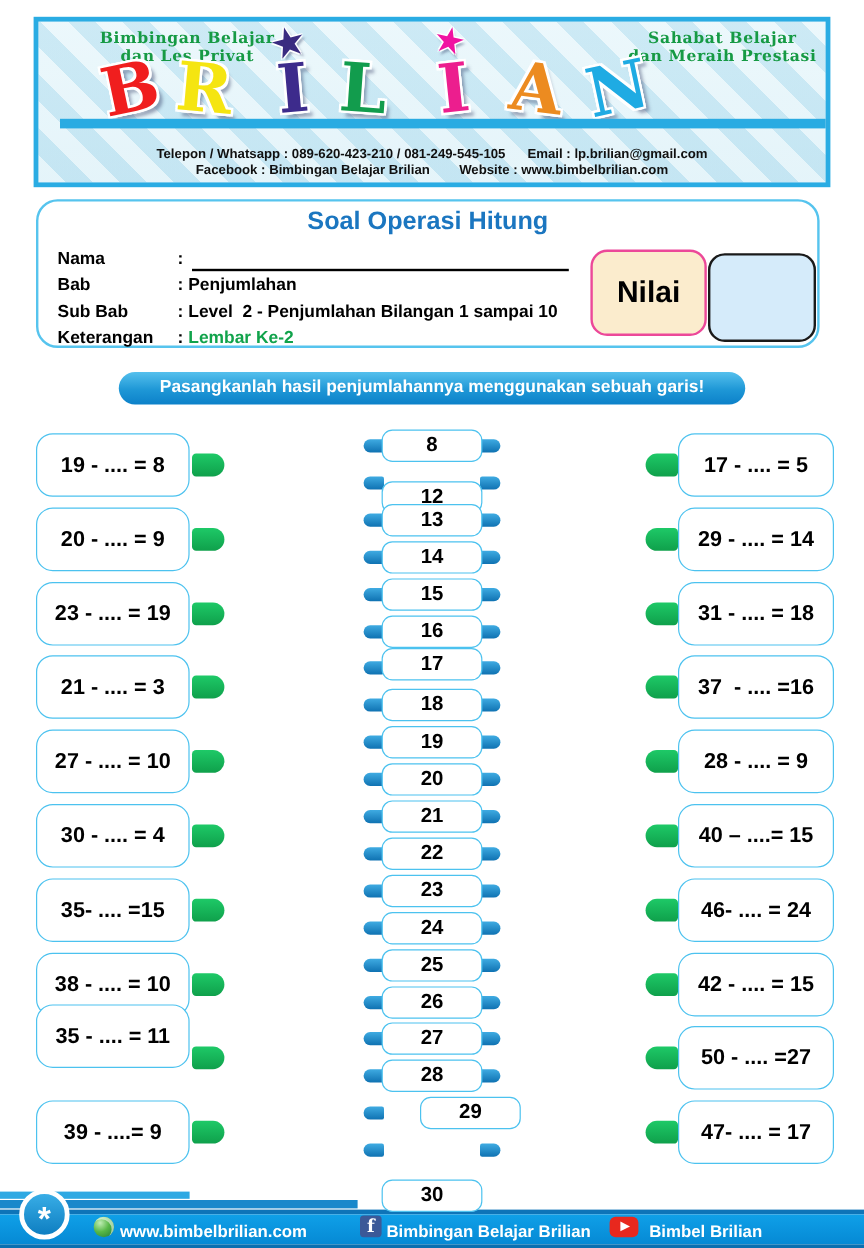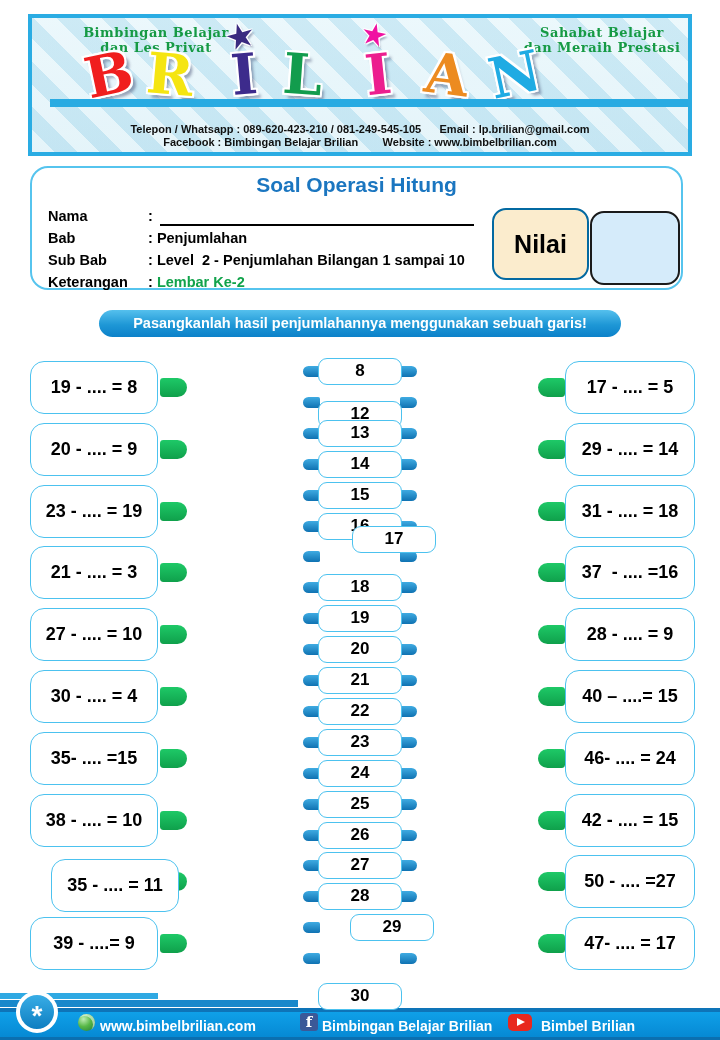--- a/index.html
+++ b/index.html
@@ -30,21 +30,21 @@
   
   .info{position:absolute;left:30px;top:166px;width:653px;height:124px;box-sizing:border-box;
         border:2px solid #56C4EE;border-radius:18px;background:#fff;}
   .info-title{position:absolute;top:5px;left:0;width:100%;text-align:center;color:#1B76C0;
         font-size:21px;font-weight:bold;}
   .frow{position:absolute;left:16px;font-size:14.5px;font-weight:bold;color:#000;white-space:pre;}
   .frow .flabel{display:inline-block;width:100px;}
   .fgreen{color:#11A34B;}
   .nameline{position:absolute;left:128px;top:56px;width:314px;height:0;border-bottom:2px solid #000;}
   .nilai{position:absolute;left:460px;top:40px;width:97px;height:72px;box-sizing:border-box;
-         background:#FBECCD;border:2px solid #0369a1;border-radius:14px;
+         background:#FBECCD;border:2px solid #ec4899;border-radius:14px;
          text-align:center;line-height:68px;font-size:25px;font-weight:bold;color:#000;}
   .score{position:absolute;left:558px;top:43px;width:90px;height:74px;box-sizing:border-box;
          background:#D5EBFA;border:2px solid #1a1a1a;border-radius:14px;}
 
   
   .banner{position:absolute;left:99px;top:310px;width:522px;height:27px;border-radius:13.5px;
           background:linear-gradient(180deg,#55C0ED 0%,#1E97D6 55%,#0C81C9 100%);
           color:#fff;font-weight:bold;font-size:14.5px;text-align:center;line-height:27px;}
 
   
@@ -138,21 +138,21 @@
       <div class="pbox" style="top: 185.4px;">21 - .... = 3</div>
       <div class="gtab r" style="top: 202.4px;"></div>
       <div class="pbox" style="top: 247.2px;">27 - .... = 10</div>
       <div class="gtab r" style="top: 264.2px;"></div>
       <div class="pbox" style="top: 309px;">30 - .... = 4</div>
       <div class="gtab r" style="top: 326px;"></div>
       <div class="pbox" style="top: 370.8px;">35- .... =15</div>
       <div class="gtab r" style="top: 387.8px;"></div>
       <div class="pbox" style="top: 432.6px;">38 - .... = 10</div>
       <div class="gtab r" style="top: 449.6px;"></div>
-      <div class="pbox" style="top: 498px; margin-left: 21px;">35 - .... = 11</div>
+      <div class="pbox" style="top: 476px;">35 - .... = 11</div>
       <div class="gtab r" style="top: 511.4px;"></div>
       <div class="pbox" style="top: 556.2px;">39 - ....= 9</div>
       <div class="gtab r" style="top: 573.2px;"></div>
     </div>
   <div class="col" id="mid-col">
       <div class="btab l" style="top: 8px;"></div>
       <div class="btab r" style="top: 8px;"></div>
       <div class="nbox" style="top: 0px;">8</div>
       <div class="btab l" style="top: 38.9px;"></div>
       <div class="btab r" style="top: 38.9px;"></div>
@@ -164,21 +164,21 @@
       <div class="btab r" style="top: 100.7px;"></div>
       <div class="nbox" style="top: 92.7px;">14</div>
       <div class="btab l" style="top: 131.6px;"></div>
       <div class="btab r" style="top: 131.6px;"></div>
       <div class="nbox" style="top: 123.6px;">15</div>
       <div class="btab l" style="top: 162.5px;"></div>
       <div class="btab r" style="top: 162.5px;"></div>
       <div class="nbox" style="top: 154.5px;">16</div>
       <div class="btab l" style="top: 193.4px;"></div>
       <div class="btab r" style="top: 193.4px;"></div>
-      <div class="nbox" style="top: 168px; margin-left: 34px;">17</div>
+      <div class="nbox" style="top: 182px;">17</div>
       <div class="btab l" style="top: 224.3px;"></div>
       <div class="btab r" style="top: 224.3px;"></div>
       <div class="nbox" style="top: 216.3px;">18</div>
       <div class="btab l" style="top: 255.2px;"></div>
       <div class="btab r" style="top: 255.2px;"></div>
       <div class="nbox" style="top: 247.2px;">19</div>
       <div class="btab l" style="top: 286.1px;"></div>
       <div class="btab r" style="top: 286.1px;"></div>
       <div class="nbox" style="top: 278.1px;">20</div>
       <div class="btab l" style="top: 317px;"></div>

